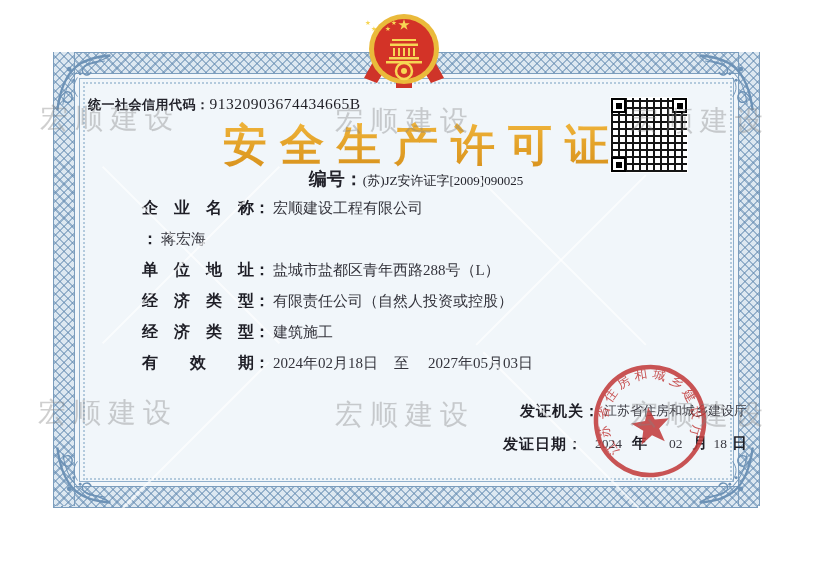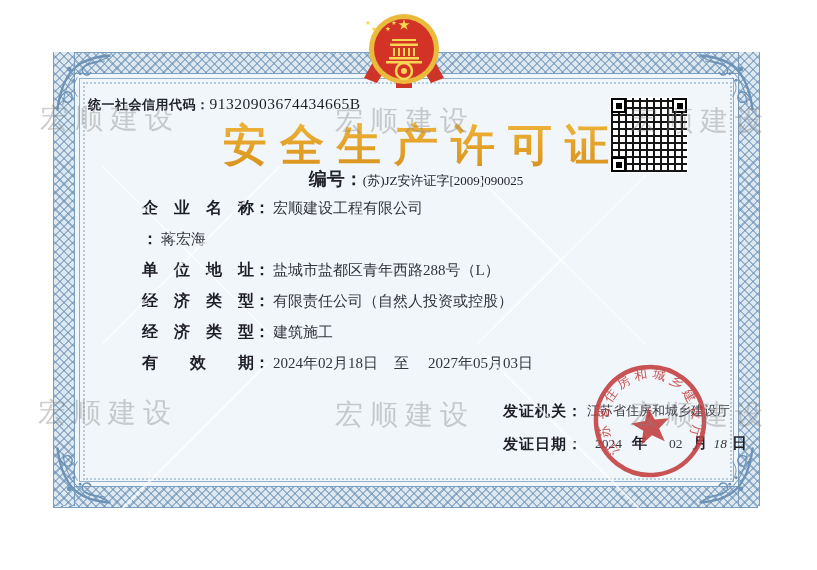--- a/index.html
+++ b/index.html
@@ -57,30 +57,30 @@
   .frow{height:31px;display:flex;align-items:flex-start;white-space:nowrap;}
   .flabel{display:inline-block;width:112px;font-size:16px;font-weight:700;color:#1e1e26;
           text-align:justify;text-align-last:justify;line-height:20px;}
   .fcolon{font-size:16px;font-weight:700;color:#1e1e26;line-height:20px;}
   .fvalue{font-family:"Liberation Serif","DejaVu Serif",serif;font-size:15px;color:#34343c;
           line-height:20px;margin-left:3px;}
   .fto{margin:0 16px;}
 
   
   .issue{position:absolute;left:503px;top:401px;z-index:2;}
-  .irow{display:flex;align-items:flex-start;white-space:nowrap;}
+  .irow{display:flex;align-items:flex-start;white-space:nowrap;justify-content:flex-end;}
   .irow + .irow{margin-top:14px;}
   .ilabel{font-size:15px;font-weight:700;color:#1e1e26;letter-spacing:1px;line-height:19px;}
   .icolon{font-size:15px;font-weight:700;color:#1e1e26;line-height:19px;}
   .ivalue{font-family:"Liberation Serif","DejaVu Serif",serif;font-size:13px;color:#3a3a42;line-height:19px;margin-left:5px;}
   .date-seg{display:flex;align-items:baseline;}
   .dnum{font-family:"Liberation Serif","DejaVu Serif",serif;font-size:13.5px;color:#3a3a42;}
   .dchar{font-size:15px;font-weight:700;color:#1e1e26;}
   .d-y{margin-left:13px;} .d-yc{margin-left:10px;} .d-m{margin-left:22px;}
-  .d-mc{margin-left:10px;} .d-d{margin-left:6px;font-style:italic;} .d-dc{margin-left:5px;}
+  .d-mc{margin-left:10px;} .d-d{margin-left:6px;} .d-dc{margin-left:5px;}
 
   
   .seal{position:absolute;left:586px;top:357px;width:128px;height:128px;z-index:5;transform:rotate(-8deg);}
 
   
   .producer{position:absolute;left:490px;top:511px;width:264px;text-align:right;z-index:2;
             font-family:"Liberation Serif","DejaVu Serif",serif;font-size:9px;font-weight:600;
             color:#2e2e36;letter-spacing:.5px;white-space:nowrap;}
 
   

